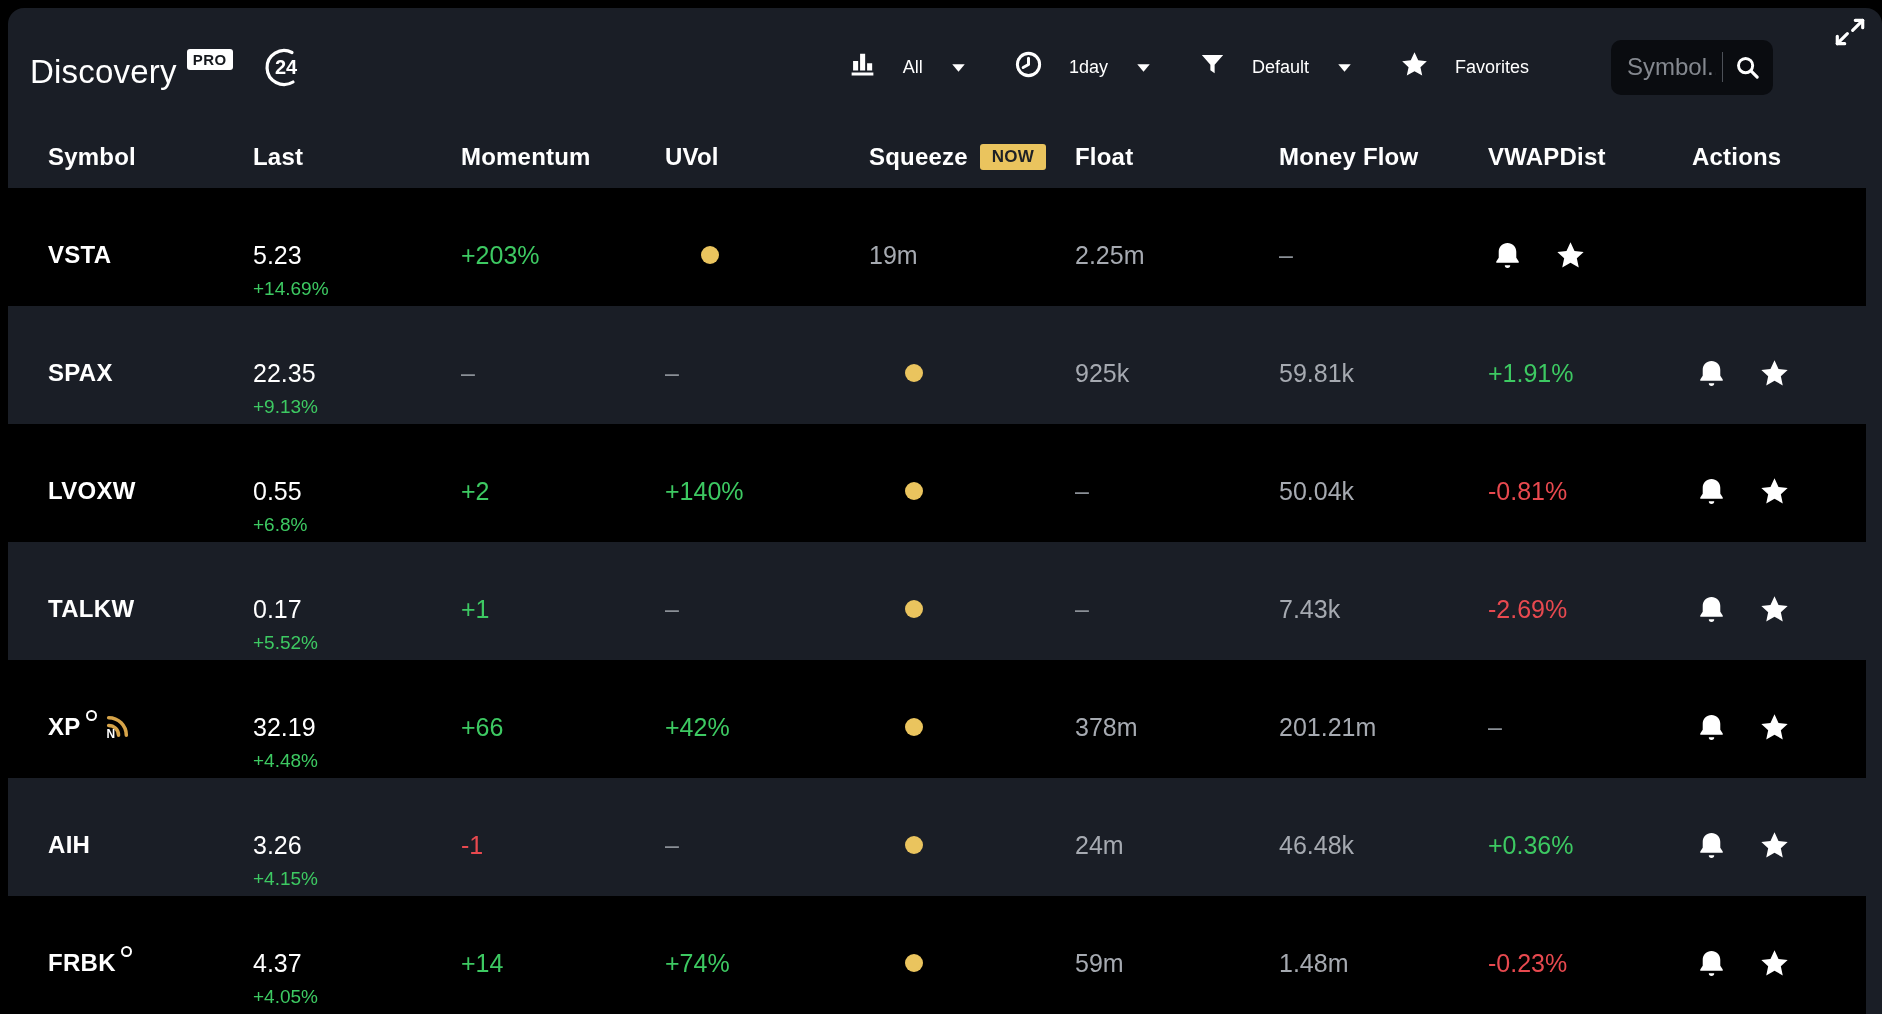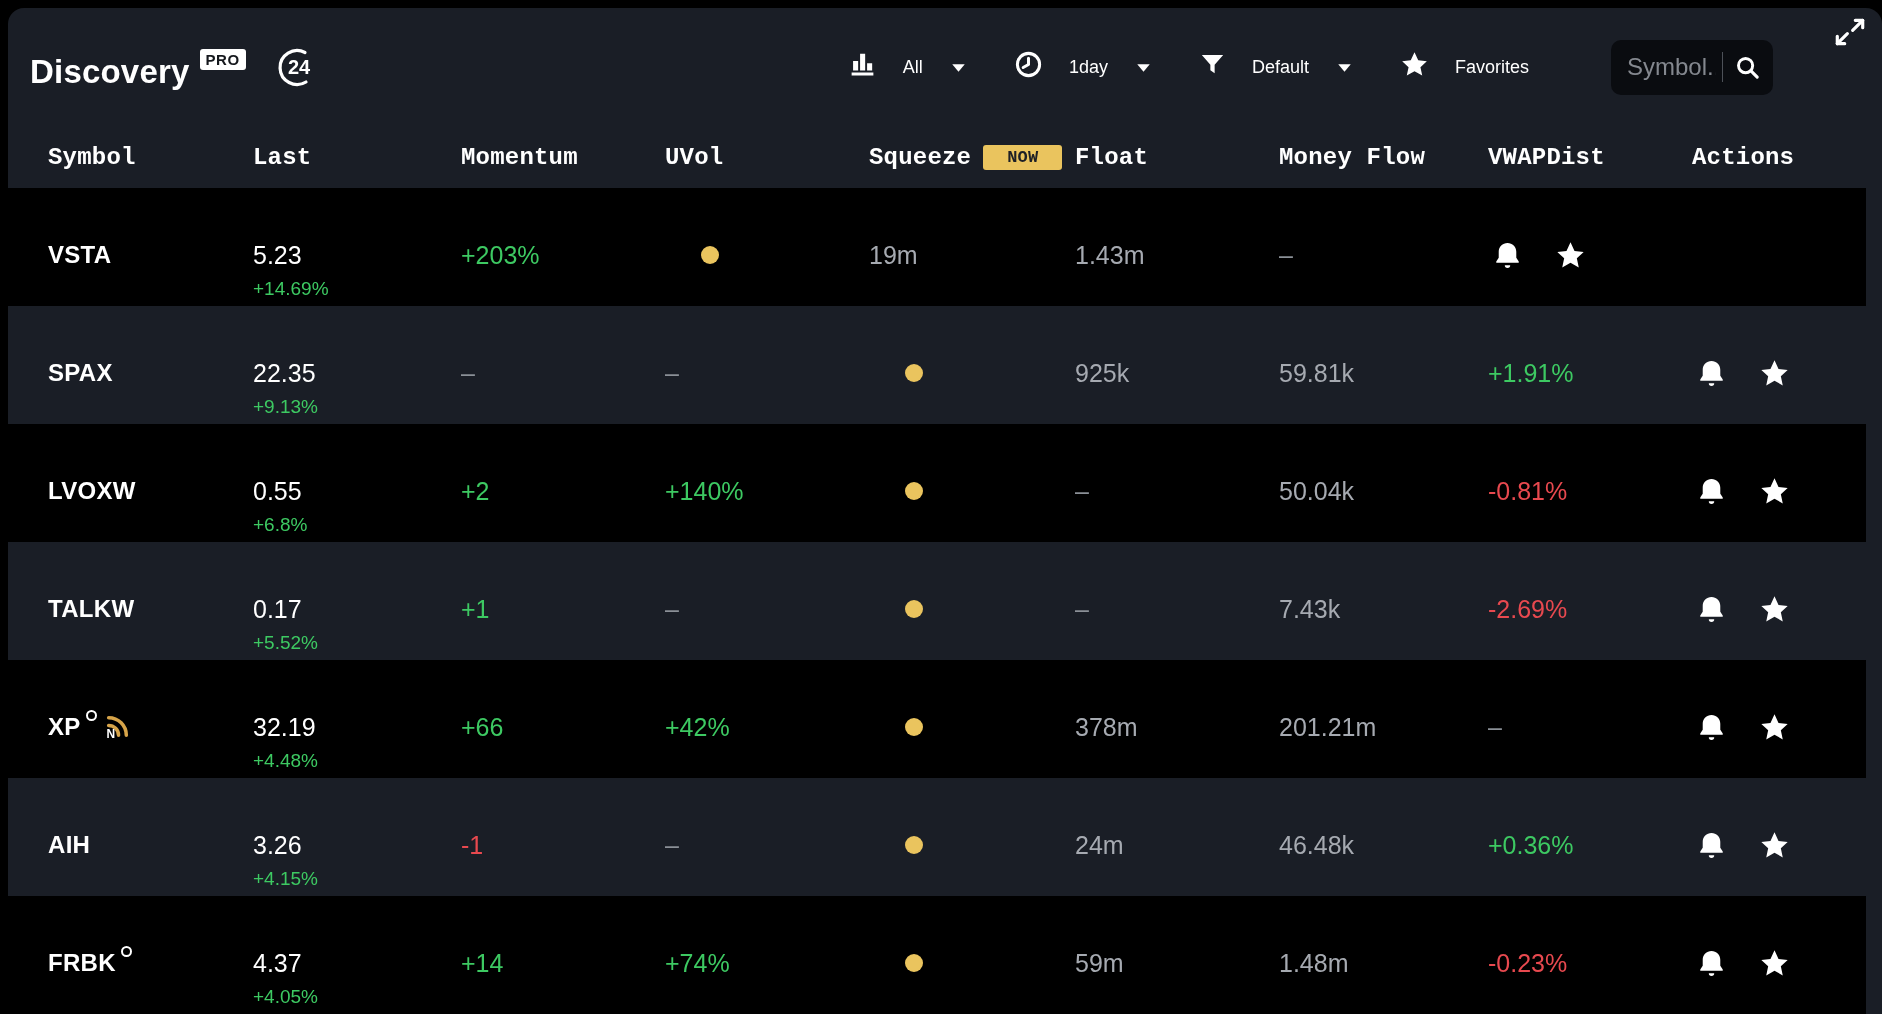--- a/index.html
+++ b/index.html
@@ -5,44 +5,44 @@
   * { margin:0; padding:0; box-sizing:border-box; }
   html,body { width:1882px; height:1014px; background:#000; overflow:hidden;
               font-family:"Liberation Sans", sans-serif; }
   .panel { position:absolute; left:8px; top:8px; right:0; bottom:0;
            background:var(--page-bg,#1a1e26); border-radius:16px 16px 0 0; overflow:hidden; }
 
   
   .topbar { position:relative; height:118px; display:flex; align-items:center;
             padding:0 109px 0 22px; }
   .brand { display:flex; align-items:flex-start; color:#fff; }
-  .brand-title { font-size:33px; font-weight:700; letter-spacing:.2px; margin-top:14px; }
+  .brand-title { font-size:33px; font-weight:400; letter-spacing:.2px; margin-top:14px; }
   .pro-badge { background:#fff; color:#15181d; font-size:15px; font-weight:700;
                padding:2px 6px; border-radius:3px; margin:10px 0 0 10px; letter-spacing:.5px; }
   .h24 { margin:6px 0 0 26px; }
   .toolbar { margin-left:auto; display:flex; align-items:center; gap:48px; }
   .ctl { display:flex; align-items:center; gap:26px; color:#fff; font-size:18px;
          font-weight:500; cursor:pointer; white-space:nowrap; }
   .caret { display:inline-block; margin-left:2px; }
   .search-box { display:flex; align-items:center; background:#0a0c10; border-radius:10px;
                 height:55px; width:162px; padding:0 12px 0 16px; margin-left:34px; }
   .search-box input { flex:1; min-width:0; background:transparent; border:none; outline:none;
                       color:#c9ccd1; font-size:24px; font-family:"Liberation Sans",sans-serif; }
   .search-box input::placeholder { color:#84888f; }
   .search-divider { width:1px; height:30px; background:#4d5158; margin:0 11px 0 6px; }
   .expand-btn { position:absolute; top:6px; right:14px; cursor:pointer; }
 
   
   .grid { display:grid;
           grid-template-columns:205px 208px 204px 204px 206px 204px 209px 204px 1fr; }
   .thead { height:62px; padding-left:40px; margin-right:16px; align-items:center;
-           color:#fff; font-size:24px; font-weight:700; letter-spacing:.2px;font-family:Liberation Mono, monospace; }
+           color:#fff; font-size:24px; font-weight:700; letter-spacing:.2px; }
   .th { display:flex; align-items:center; }
   .now-badge { background:var(--accent-gold,#eac45e); color:#1d2026; font-size:17px;
-               font-weight:700; padding:3px 24px; border-radius:3px; margin-left:12px; }
+               font-weight:700; padding:3px 12px; border-radius:3px; margin-left:12px; }
   .tbody { }
   .row { height:118px; padding-left:40px; margin-right:16px; cursor:pointer; }
   .row-dark { background:var(--row-dark,#000); }
   .row-light { background:transparent; }
   .cell { padding-top:54px; display:flex; align-items:flex-start; }
   .cell.col { flex-direction:column; }
   .main { font-size:25px; line-height:26px; color:#fff; }
   .sub { font-size:19px; line-height:20px; margin-top:11px; color:var(--positive,#3dc962); }
   .sym { font-size:24px; line-height:26px; font-weight:700; color:#fff; letter-spacing:.3px; }
   .ring { width:11px; height:11px; border:2px solid #fff; border-radius:50%;
@@ -179,21 +179,21 @@
     <div class="cell">
       <span class="main tone-pos">+203%</span>
     </div>
     <div class="cell" style="padding-top:54px">
       <span class="dot"></span>
     </div>
     <div class="cell">
       <span class="main tone-gray">19m</span>
     </div>
     <div class="cell">
-      <span class="main tone-gray">1.43m</span>
+      <span class="main tone-gray">2.25m</span>
     </div>
     <div class="cell">
       <span class="main tone-muted">–</span>
     </div>
     <div class="cell actions-cell">
       <span class="icon-btn">
         <svg viewBox="0 0 24 24" width="31" height="31">
           <path fill="#fff" d="M12 2.3c-3.8 0-6.8 3-6.8 6.8v4.7L3.3 16.6v1.1h17.4v-1.1l-1.9-2.8V9.1c0-3.8-3-6.8-6.8-6.8z"></path>
           <path fill="#fff" d="M9.9 19.6a2.1 2.1 0 0 0 4.2 0h-4.2z"></path>
             </svg>

